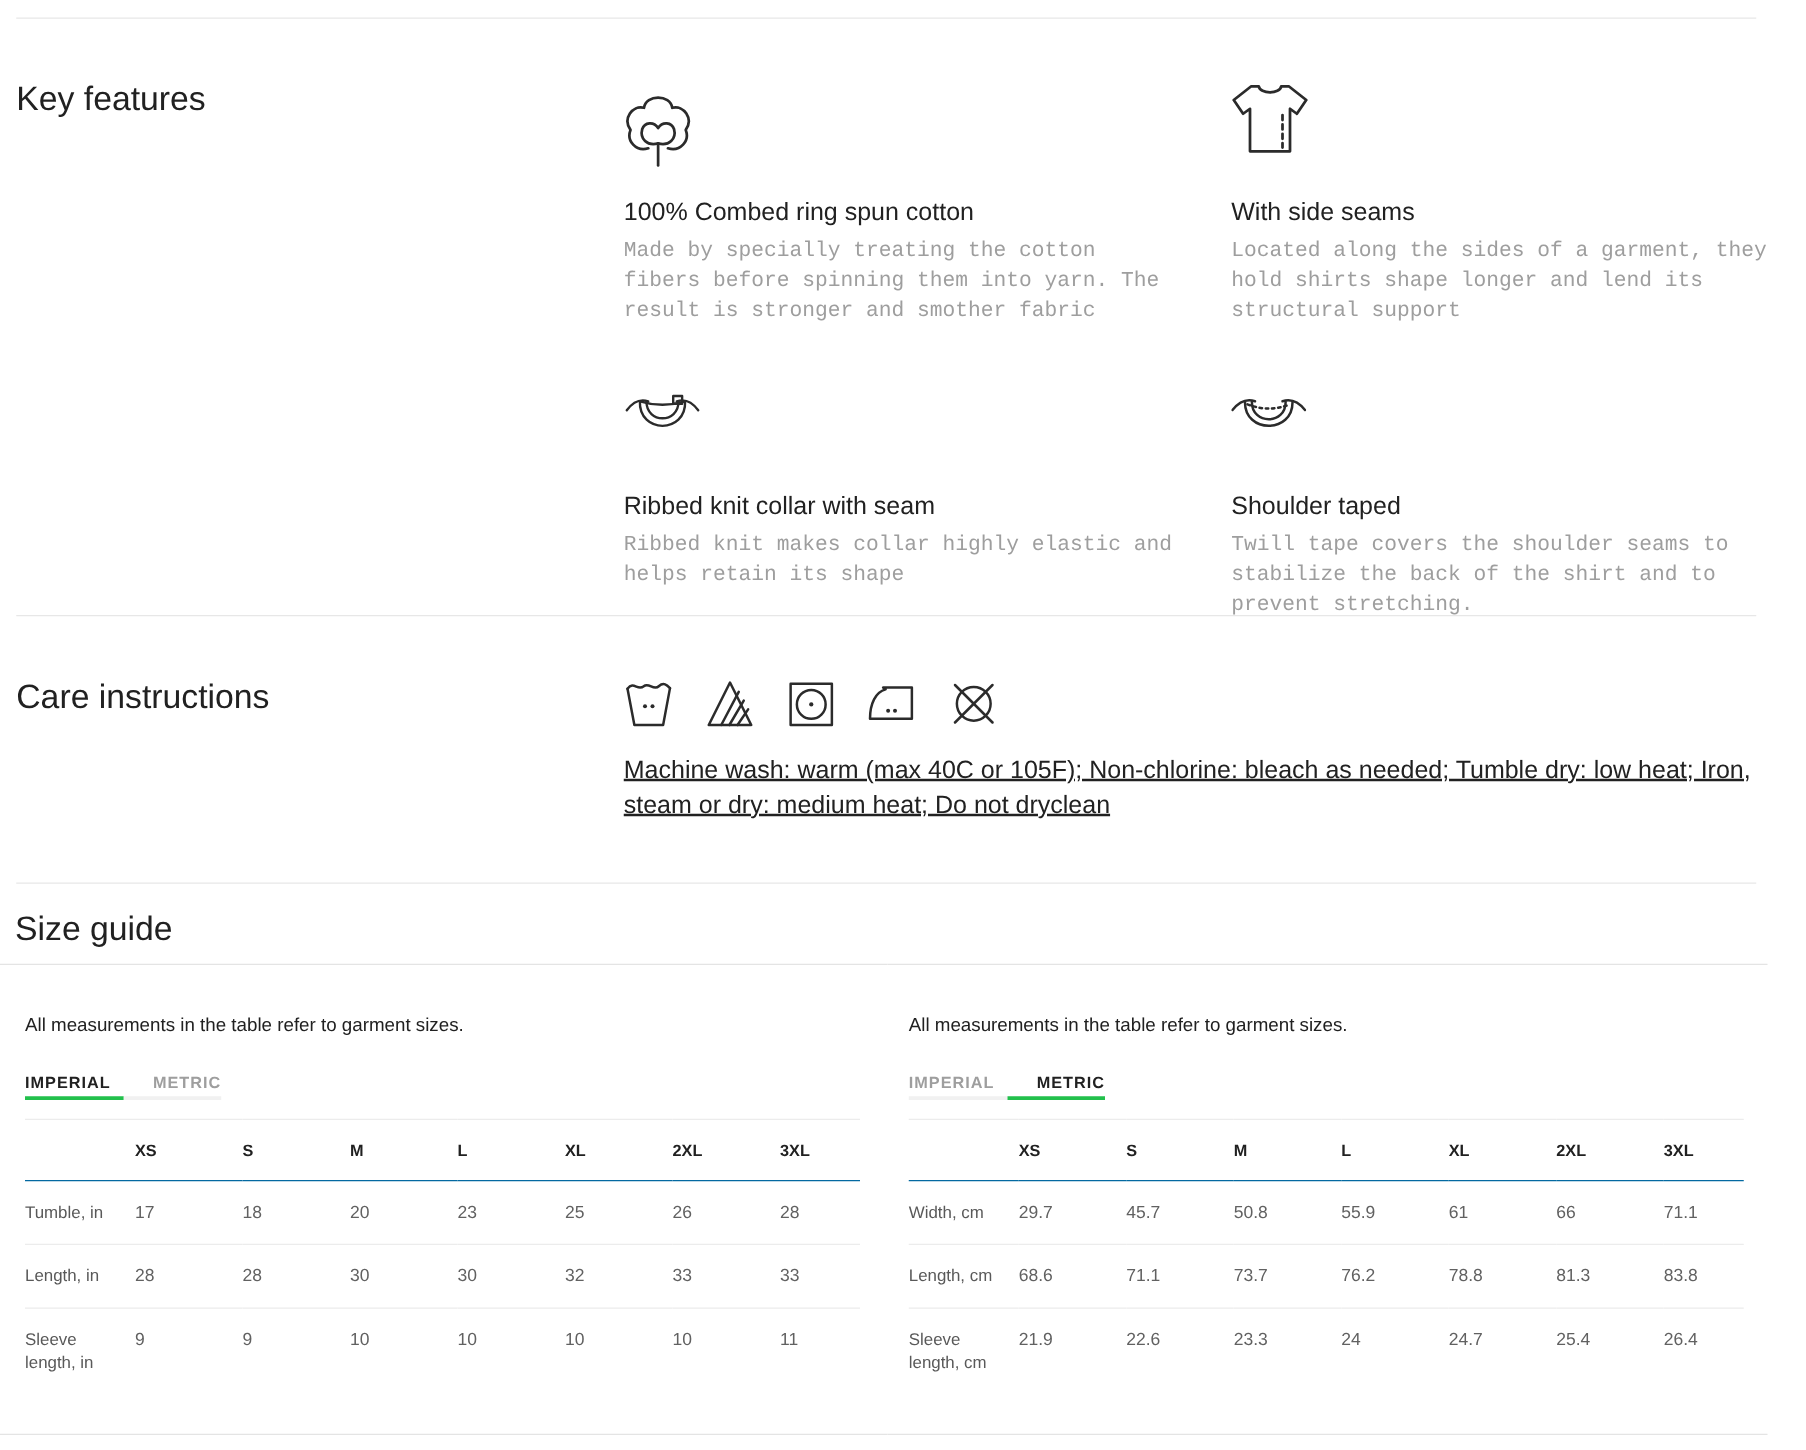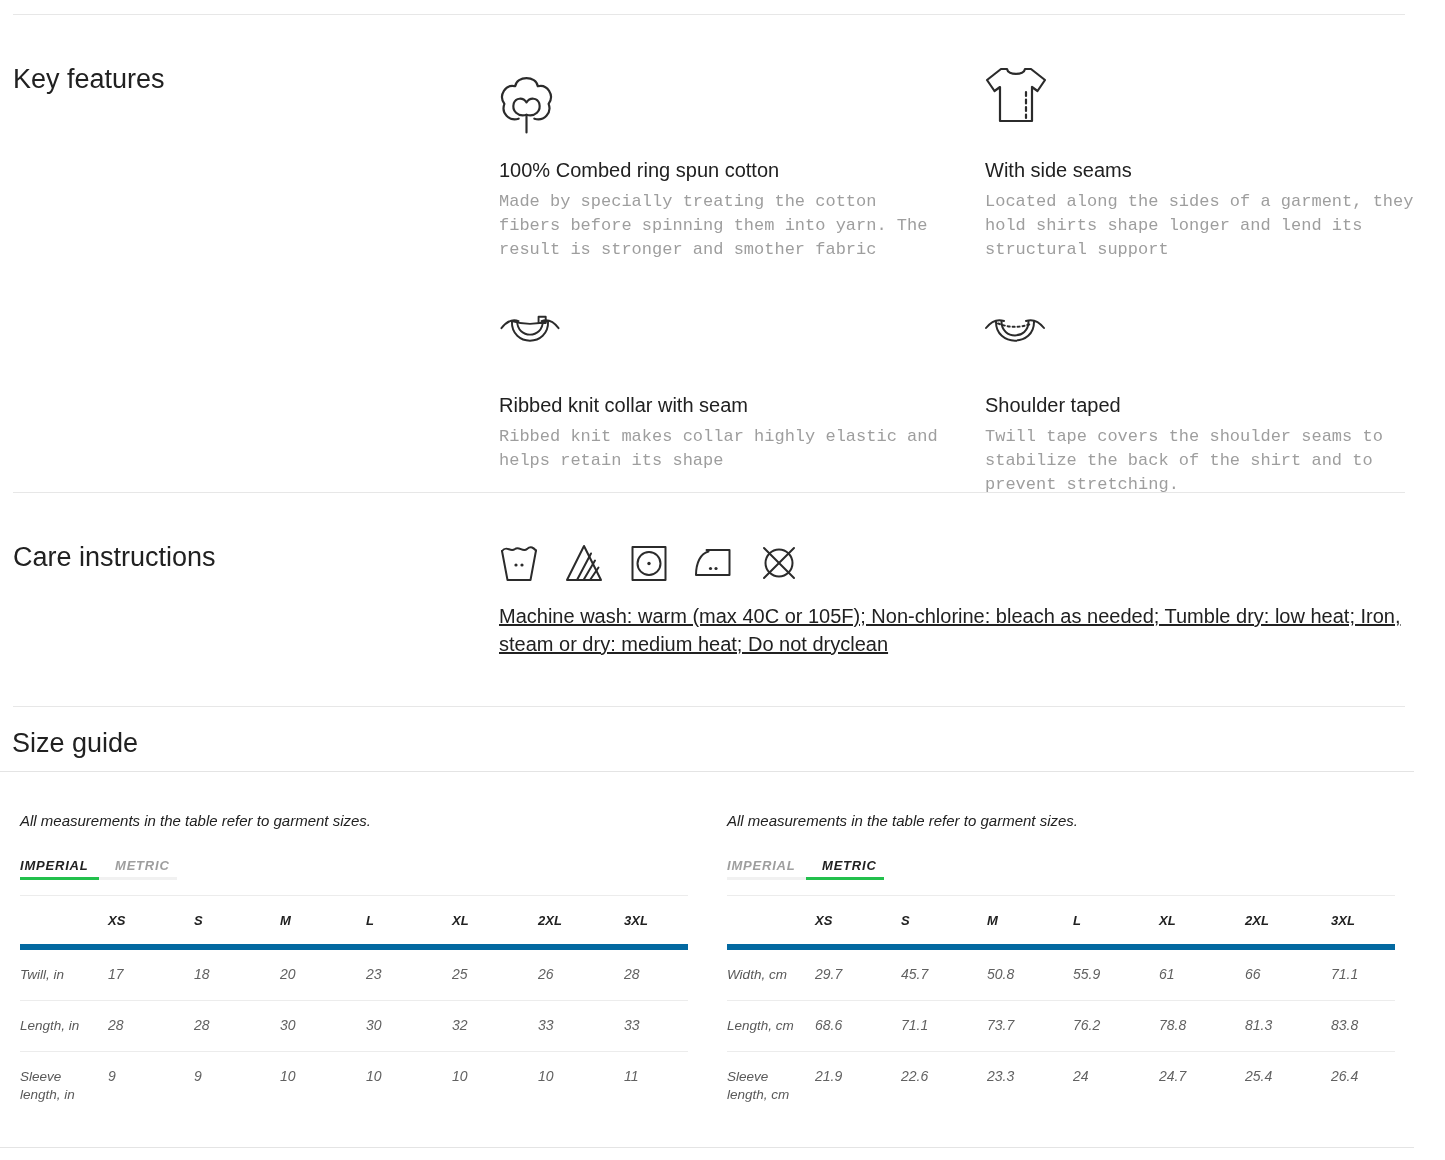--- a/index.html
+++ b/index.html
@@ -26,39 +26,39 @@
   svg.ic { display:block; stroke:#2b2b2b; fill:none; stroke-width:2.2; stroke-linecap:round; stroke-linejoin:round; }
 
   .section-care { height:213px; }
   .care-content { padding-top:47px;text-decoration:underline; }
   .care-icons { display:flex; gap:25px; align-items:flex-end; height:44px; }
   .care-icons svg { display:block; stroke:#2b2b2b; fill:none; stroke-width:2; stroke-linecap:round; stroke-linejoin:round; }
   .care-text { margin-top:18px; font-size:20px; line-height:28px; color:#212121; max-width:925px; }
 
   
   .size-guide-title { margin:21px 0 0 12px; font-size:27px; font-weight:400; line-height:31px; }
-  .panels { display:flex; margin-top:12px;font-style:italic; }
+  .panels { display:flex; margin-top:12px; }
   .panel { width:710px; height:377px; border-top:1px solid #e4e4e4; border-bottom:1px solid #e4e4e4; padding-left:20px; }
   .panel.right { width:704px; padding-left:17px; }
   .note { margin-top:39px; font-size:15px; line-height:20px; color:#212121; }
 
   .tabs { margin-top:27px; display:flex; }
   .tab { position:relative; width:79px; padding-bottom:7px; font-size:13px; font-weight:bold;
          letter-spacing:0.8px; color:#9e9e9e; cursor:pointer; line-height:15px; }
-  .tab + .tab { width:78px; padding-left:16px; }
+  .tab + .tab { width:78px; padding-left:16px;text-align:right; }
   .tab .bar { position:absolute; left:0; right:0; bottom:0; height:3px; background:#f1f1f1; }
   .tab.active { color:#212121; }
   .tab.active .bar { background:#22c04c; }
 
   table.size-table { border-collapse:collapse; margin-top:15px; table-layout:fixed; }
   .size-table th, .size-table td { text-align:left; vertical-align:top; font-weight:normal; }
   .size-table col.c-label { width:88px; }
   .size-table col.c-size { width:86px; }
   .size-table col.c-last { width:64px; }
-  .size-table thead tr { border-top:1px solid #ececec; border-bottom:6px solid #0369a1; }
+  .size-table thead tr { border-top:1px solid #ececec; border-bottom:1px solid #0369a1; }
   .size-table tbody tr:not(:last-child) { border-bottom:1px solid #ececec; }
   .size-table th { padding:17px 0 16px; font-size:13px; font-weight:bold; color:#212121; line-height:15px; }
   .size-table td { padding:16px 0; font-size:14px; color:#616161; line-height:16px; }
   .size-table td.lbl { font-size:13.5px; color:#595959; line-height:18px; padding-right:6px; }
 </style>
 </head>
 <body>
 
 <div class="page">
 
@@ -201,21 +201,21 @@
             <th>S</th>
             <th>M</th>
             <th>L</th>
             <th>XL</th>
             <th>2XL</th>
             <th>3XL</th>
           </tr>
         </thead>
         <tbody>
           <tr>
-            <td class="lbl">Twill, in</td>
+            <td class="lbl">Tumble, in</td>
             <td>17</td>
             <td>18</td>
             <td>20</td>
             <td>23</td>
             <td>25</td>
             <td>26</td>
             <td>28</td>
           </tr>
           <tr>
             <td class="lbl">Length, in</td>

